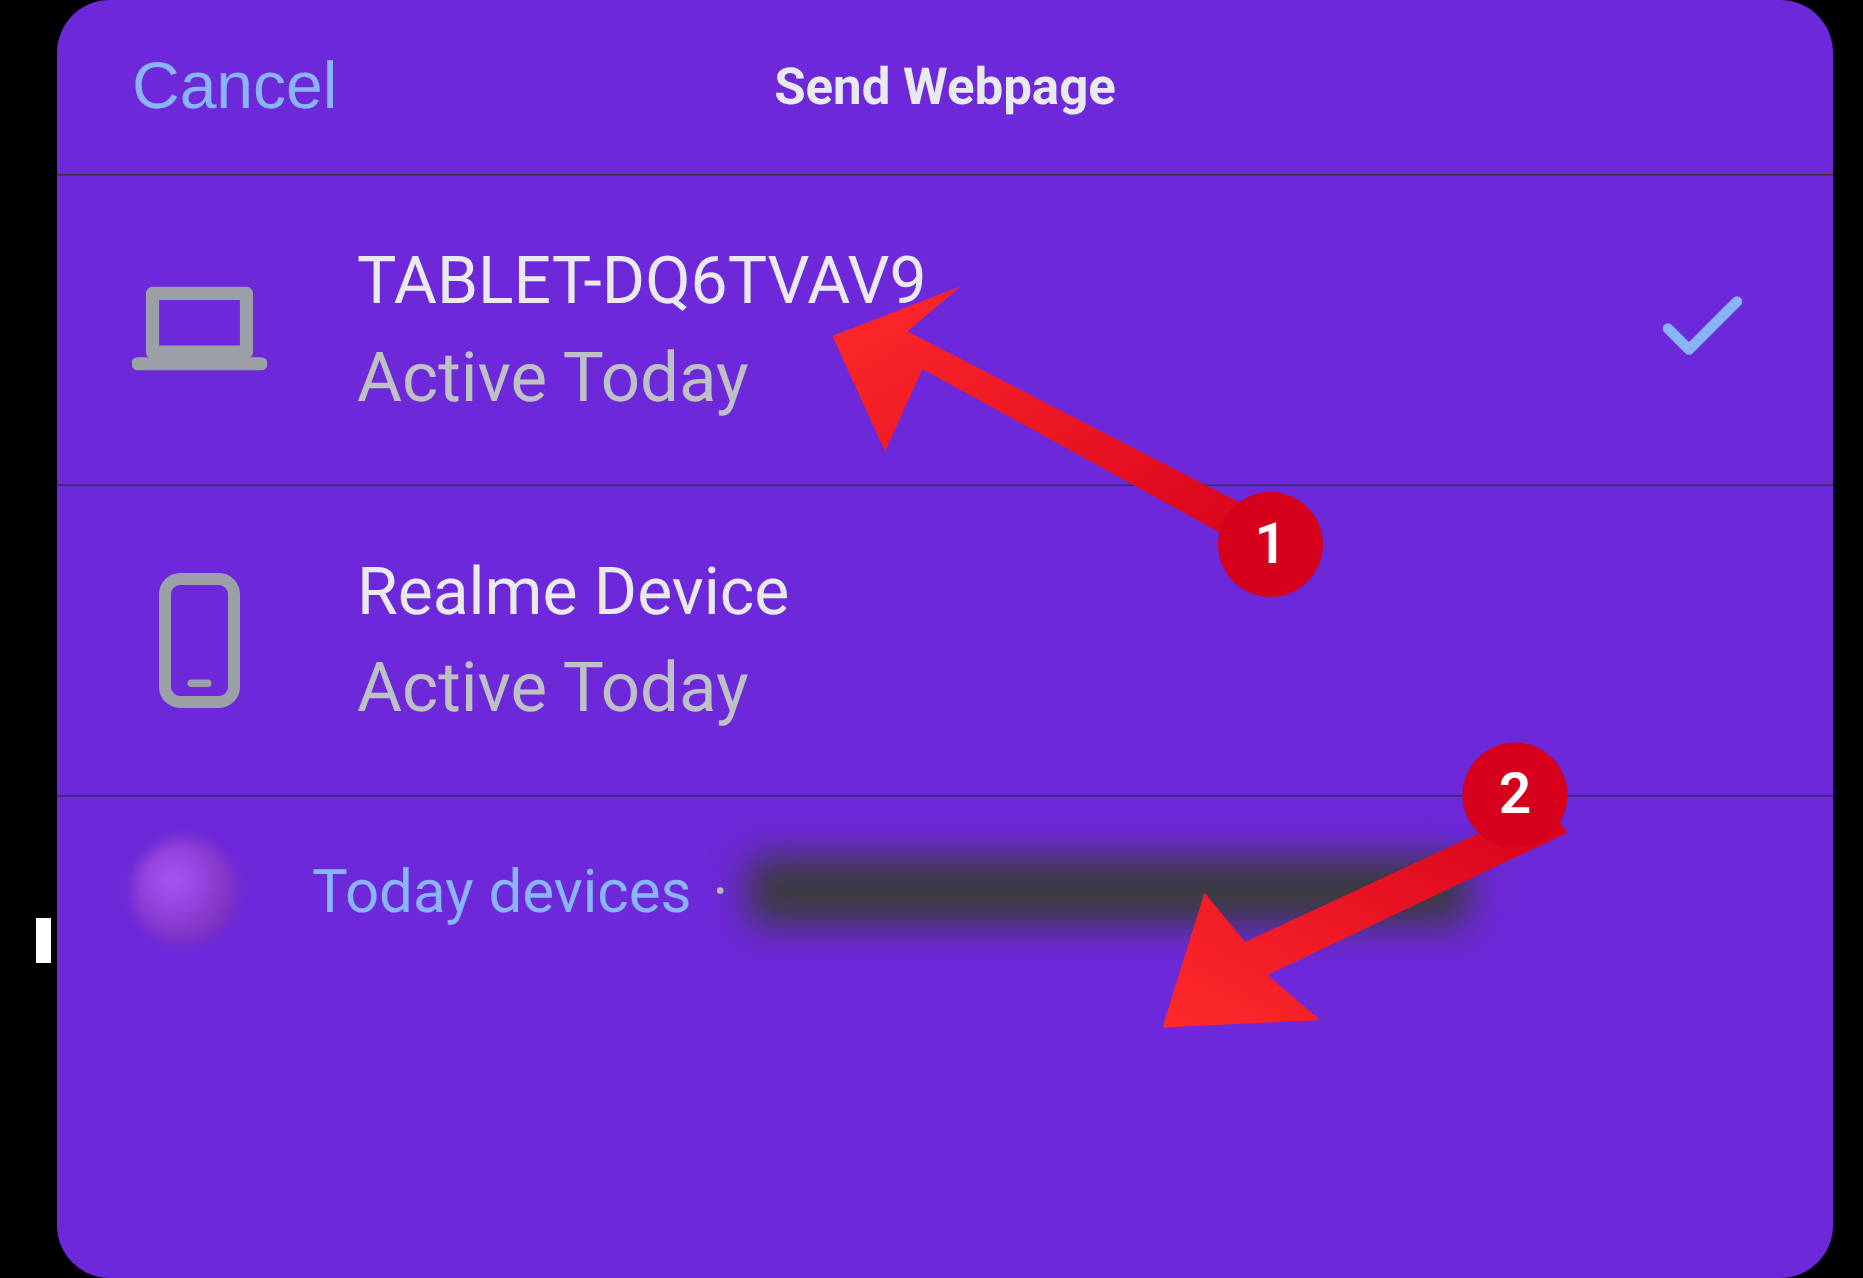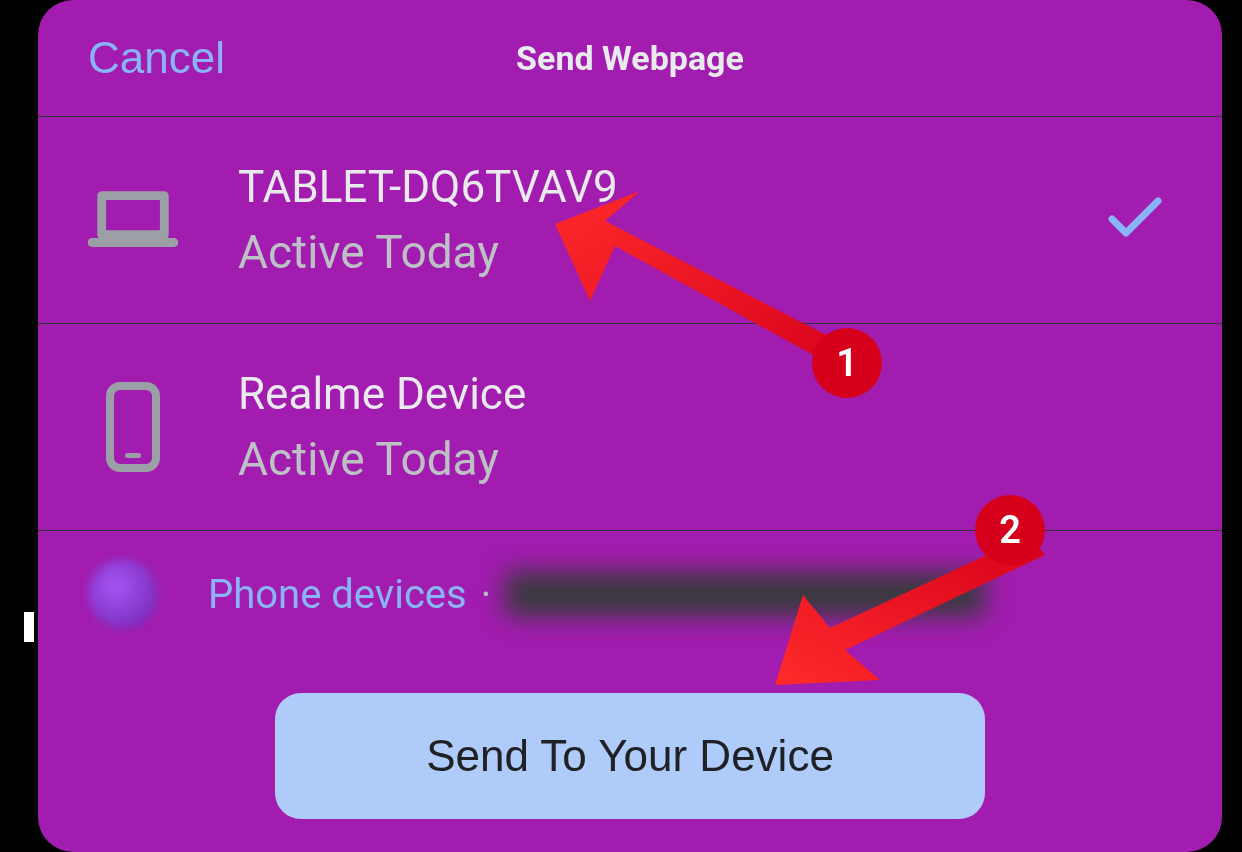--- a/index.html
+++ b/index.html
@@ -14,21 +14,21 @@
       height: 852px;
       overflow: hidden;
       position: relative;
     }
     .modal {
       position: absolute;
       left: 38px;
       top: 0;
       right: 20px;
       bottom: 0;
-      background: #a21caf;
+      background: #6d28d9;
       border-radius: 35px;
       overflow: hidden;
     }
     .header {
       display: flex;
       align-items: center;
       padding: 38px 50px 38px 50px;
       border-bottom: 1px solid #333438;
       position: relative;
     }
@@ -205,27 +205,26 @@
     </span>
     <div class="device-info">
       <div class="device-name">Realme Device</div>
       <div class="device-status">Active Today</div>
     </div>
   </div>
 
   <div class="account-row">
     <div class="avatar"></div>
     <div class="account-text">
-      <span class="your-devices-label">Phone devices</span>
+      <span class="your-devices-label">Today devices</span>
       <span class="dot-sep">·</span>
       <span class="account-email"></span>
     </div>
   </div>
 
-  <button class="send-button">Send To Your Device</button>
 
 </div>
 
 <div class="annotation-layer">
 
   <svg class="arrow" style="left:555px; top:186px;" width="330" height="220" viewBox="0 0 330 220">
     <defs>
       <linearGradient id="g1" x1="1" y1="1" x2="0" y2="0">
         <stop offset="0%" stop-color="#d6001c"></stop>
         <stop offset="100%" stop-color="#ff2a2a"></stop>

